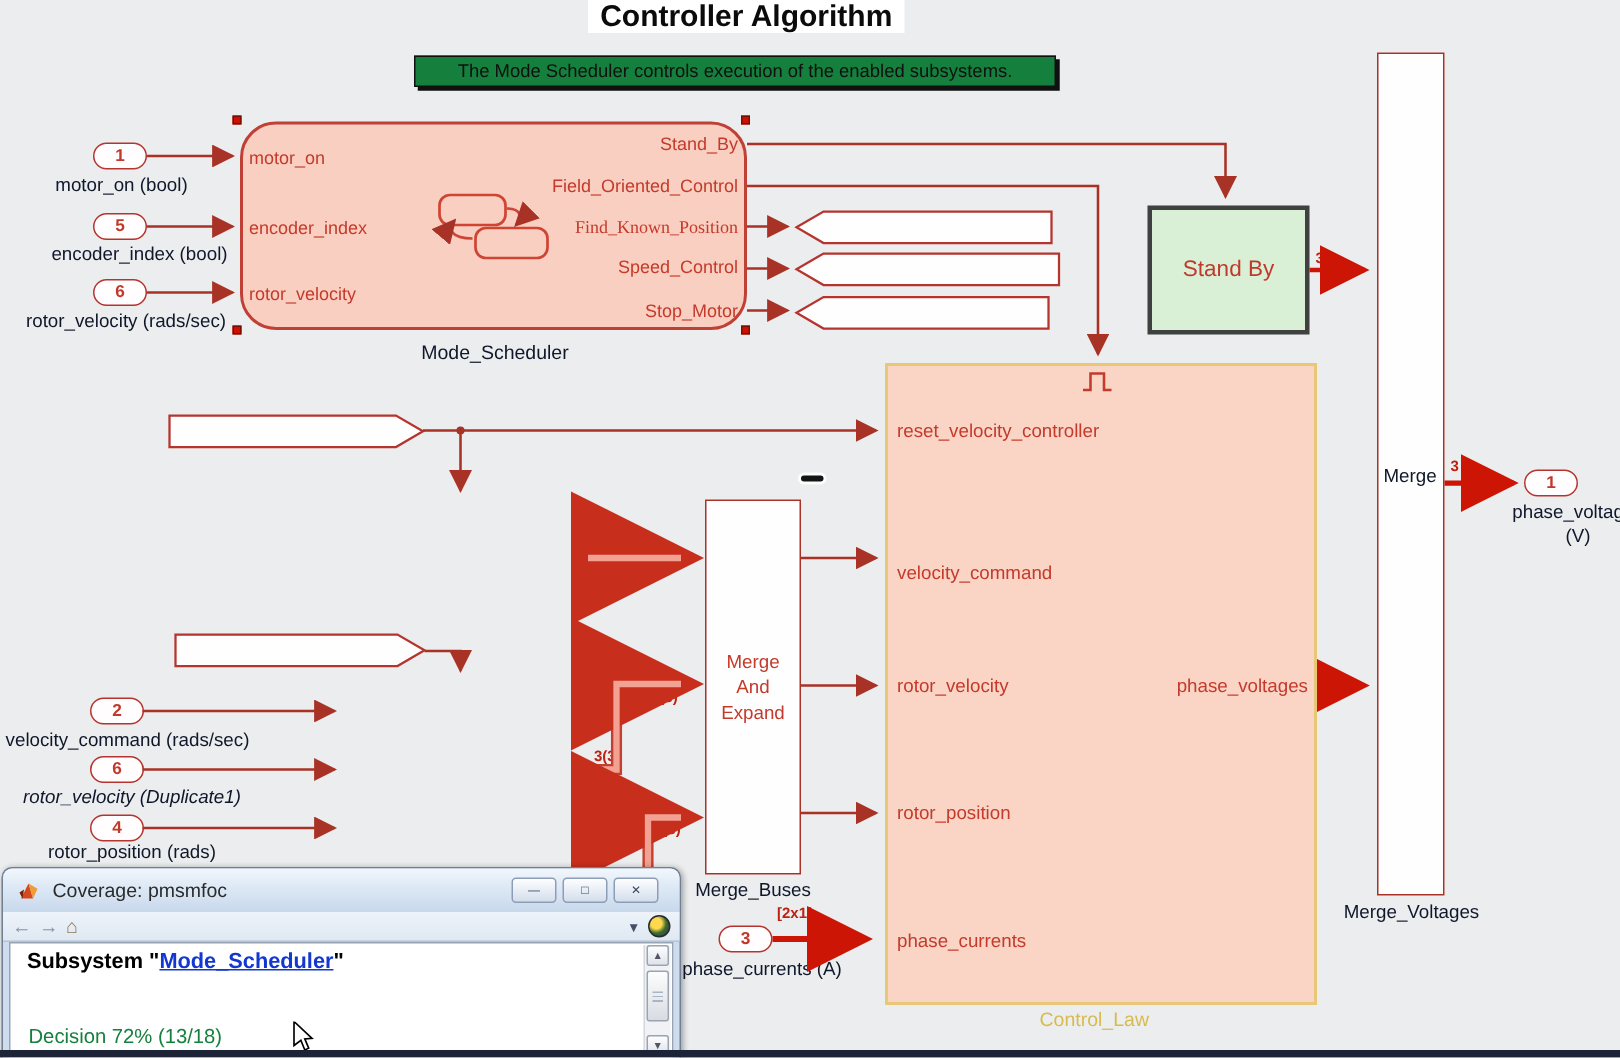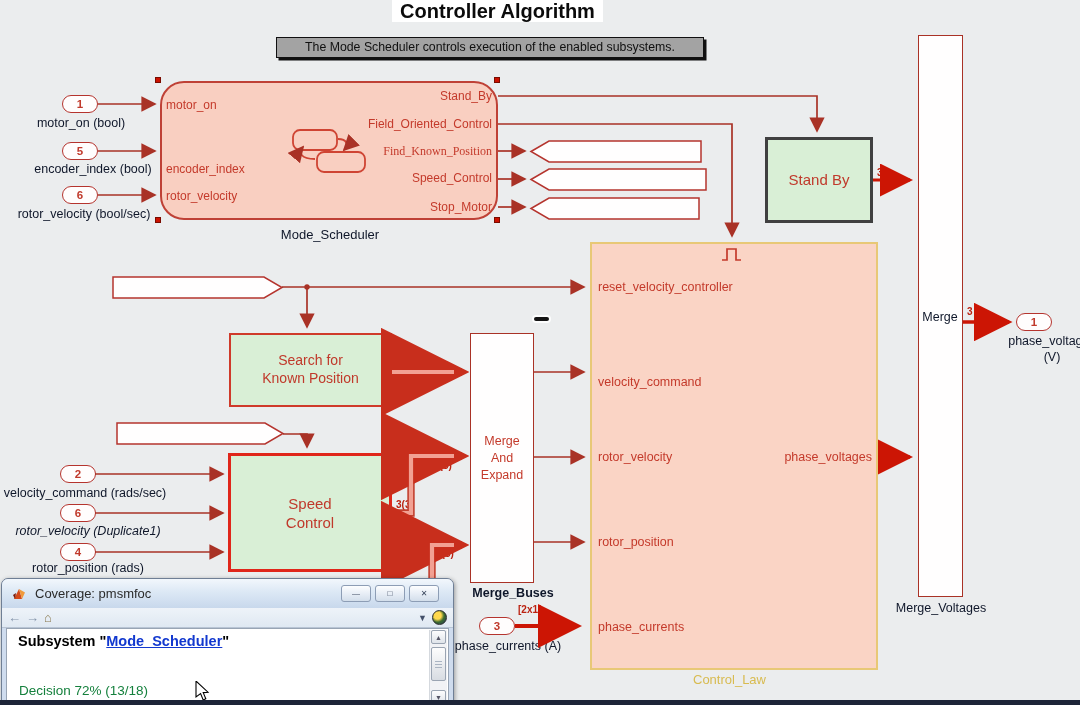--- a/index.html
+++ b/index.html
@@ -41,43 +41,43 @@
   .covline2{position:absolute;left:12px;top:54px;font-size:13.5px;color:#15803d;white-space:nowrap;}
 </style>
 </head>
 <body>
 
 <div id="canvas">
 
   <div class="c ctr" style="left:380px;top:0;width:235px;">
     <span style="background:#fff;padding:0 8px;font-size:20px;font-weight:bold;color:#0b0b0b;">Controller Algorithm</span>
   </div>
-  <div class="c ctr" style="left:276px;top:37px;width:426px;height:19px;background:#a3a3a3;border:1.2px solid #101010;box-shadow:2.5px 2.5px 0 0 #101010;font-size:12.3px;line-height:18px;color:#101010;">The Mode Scheduler controls execution of the enabled subsystems.</div>
+  <div class="c ctr" style="left:276px;top:37px;width:426px;height:19px;background:#15803d;border:1.2px solid #101010;box-shadow:2.5px 2.5px 0 0 #101010;font-size:12.3px;line-height:18px;color:#101010;">The Mode Scheduler controls execution of the enabled subsystems.</div>
 
   <div class="c" style="left:160px;top:81px;width:338px;height:139px;background:#f9cfc1;border:2px solid #bf4136;border-radius:24px;box-sizing:border-box;"></div>
   <div class="c handle" style="left:155px;top:77px;"></div>
   <div class="c handle" style="left:494px;top:77px;"></div>
   <div class="c handle" style="left:155px;top:217px;"></div>
   <div class="c handle" style="left:494px;top:217px;"></div>
   <div class="c inlbl" style="left:166px;top:98px;">motor_on</div>
-  <div class="c inlbl" style="left:166px;top:162px;">encoder_index</div>
+  <div class="c inlbl" style="left:166px;top:145px;">encoder_index</div>
   <div class="c inlbl" style="left:166px;top:189px;">rotor_velocity</div>
   <div class="c inlbl" style="left:330px;top:89px;width:162px;text-align:right;">Stand_By</div>
   <div class="c inlbl" style="left:330px;top:117px;width:162px;text-align:right;">Field_Oriented_Control</div>
   <div class="c inlbl" style="left:330px;top:144px;width:162px;text-align:right;font-family:Liberation Serif, serif;">Find_Known_Position</div>
   <div class="c inlbl" style="left:330px;top:171px;width:162px;text-align:right;">Speed_Control</div>
   <div class="c inlbl" style="left:330px;top:200px;width:162px;text-align:right;">Stop_Motor</div>
   <div class="c rlbl ctr" style="left:270px;top:227px;width:120px;font-size:13px;">Mode_Scheduler</div>
 
   <div class="c oval" style="left:62px;top:95px;">1</div>
   <div class="c rlbl ctr" style="left:6px;top:116px;width:150px;">motor_on (bool)</div>
   <div class="c oval" style="left:62px;top:142px;">5</div>
   <div class="c rlbl ctr" style="left:0;top:162px;width:186px;">encoder_index (bool)</div>
   <div class="c oval" style="left:62px;top:186px;">6</div>
-  <div class="c rlbl ctr" style="left:0;top:207px;width:168px;">rotor_velocity (bool/sec)</div>
+  <div class="c rlbl ctr" style="left:0;top:207px;width:168px;">rotor_velocity (rads/sec)</div>
 
   <div class="c tagtxt" style="left:549px;top:144px;width:152px;">[FIND_POSITION]</div>
   <div class="c tagtxt" style="left:549px;top:173px;width:157px;">[SPEED_CONTROL]</div>
   <div class="c tagtxt" style="left:549px;top:202px;width:150px;">[STOP_MOTOR]</div>
 
   <div class="c tagtxt" style="left:116px;top:281px;width:150px;">[FIND_POSITION]</div>
   <div class="c tagtxt" style="left:120px;top:427px;width:150px;">[SPEED_CONTROL]</div>
 
   <div class="c greenblk" style="left:765px;top:137px;width:108px;height:86px;border:3px solid #404040;font-size:15px;line-height:80px;">Stand By</div>
   <div class="c slbl" style="left:877px;top:167px;">3</div>
@@ -94,40 +94,32 @@
   <div class="c" style="left:590px;top:242px;width:288px;height:428px;background:#fad4c5;border:2px solid #e8c876;box-sizing:border-box;"></div>
   <div class="c inlbl" style="left:598px;top:280px;font-size:12.5px;">reset_velocity_controller</div>
   <div class="c inlbl" style="left:598px;top:365px;font-size:12.5px;margin-top:10px;">velocity_command</div>
   <div class="c inlbl" style="left:598px;top:450px;font-size:12.5px;">rotor_velocity</div>
   <div class="c inlbl" style="left:598px;top:535px;font-size:12.5px;">rotor_position</div>
   <div class="c inlbl" style="left:598px;top:620px;font-size:12.5px;">phase_currents</div>
   <div class="c inlbl" style="left:760px;top:450px;width:112px;text-align:right;font-size:12.5px;">phase_voltages</div>
   <div class="c ctr" style="left:672px;top:672px;width:115px;color:#d8bb50;font-size:13px;white-space:nowrap;">Control_Law</div>
   <div class="c slbl" style="left:883px;top:444px;">3</div>
 
-  <div class="c greenblk" style="left:229px;top:333px;width:163px;height:74px;border:2.5px solid #cf3a2a;font-size:14px;line-height:18px;padding-top:16px;">
-    <div>Search for</div>
-    <div>Known Position</div>
-  </div>
   <div class="c slbl" style="left:402px;top:358px;">3(3)</div>
 
-  <div class="c greenblk" style="left:228px;top:453px;width:164px;height:119px;border:3px solid #e0261a;font-size:15px;line-height:19px;padding-top:38px;">
-    <div>Speed</div>
-    <div>Control</div>
-  </div>
   <div class="c slbl" style="left:396px;top:499px;">3(3)</div>
   <div class="c slbl" style="left:434px;top:460px;">3(3)</div>
   <div class="c slbl" style="left:436px;top:548px;">3(3)</div>
 
   <div class="c whiteblk" style="left:470px;top:333px;width:64px;height:250px;display:flex;flex-direction:column;justify-content:center;align-items:center;color:#c43a2b;font-size:12.5px;line-height:17px;">
     <div>Merge</div>
     <div>And</div>
     <div>Expand</div>
   </div>
-  <div class="c rlbl ctr" style="left:463px;top:586px;width:100px;font-weight:bold;">Merge_Buses</div>
+  <div class="c rlbl ctr" style="left:452px;top:586px;width:100px;">Merge_Buses</div>
 
   <div class="c oval" style="left:60px;top:465px;">2</div>
   <div class="c rlbl ctr" style="left:-10px;top:486px;width:190px;">velocity_command (rads/sec)</div>
   <div class="c oval" style="left:60px;top:504px;">6</div>
   <div class="c rlbl ctr" style="left:2px;top:524px;width:172px;font-style:italic;">rotor_velocity (Duplicate1)</div>
   <div class="c oval" style="left:60px;top:543px;">4</div>
   <div class="c rlbl ctr" style="left:12px;top:561px;width:152px;">rotor_position (rads)</div>
 
   <div class="c oval" style="left:479px;top:617px;">3</div>
   <div class="c slbl" style="left:518px;top:604px;">[2x1]</div>

